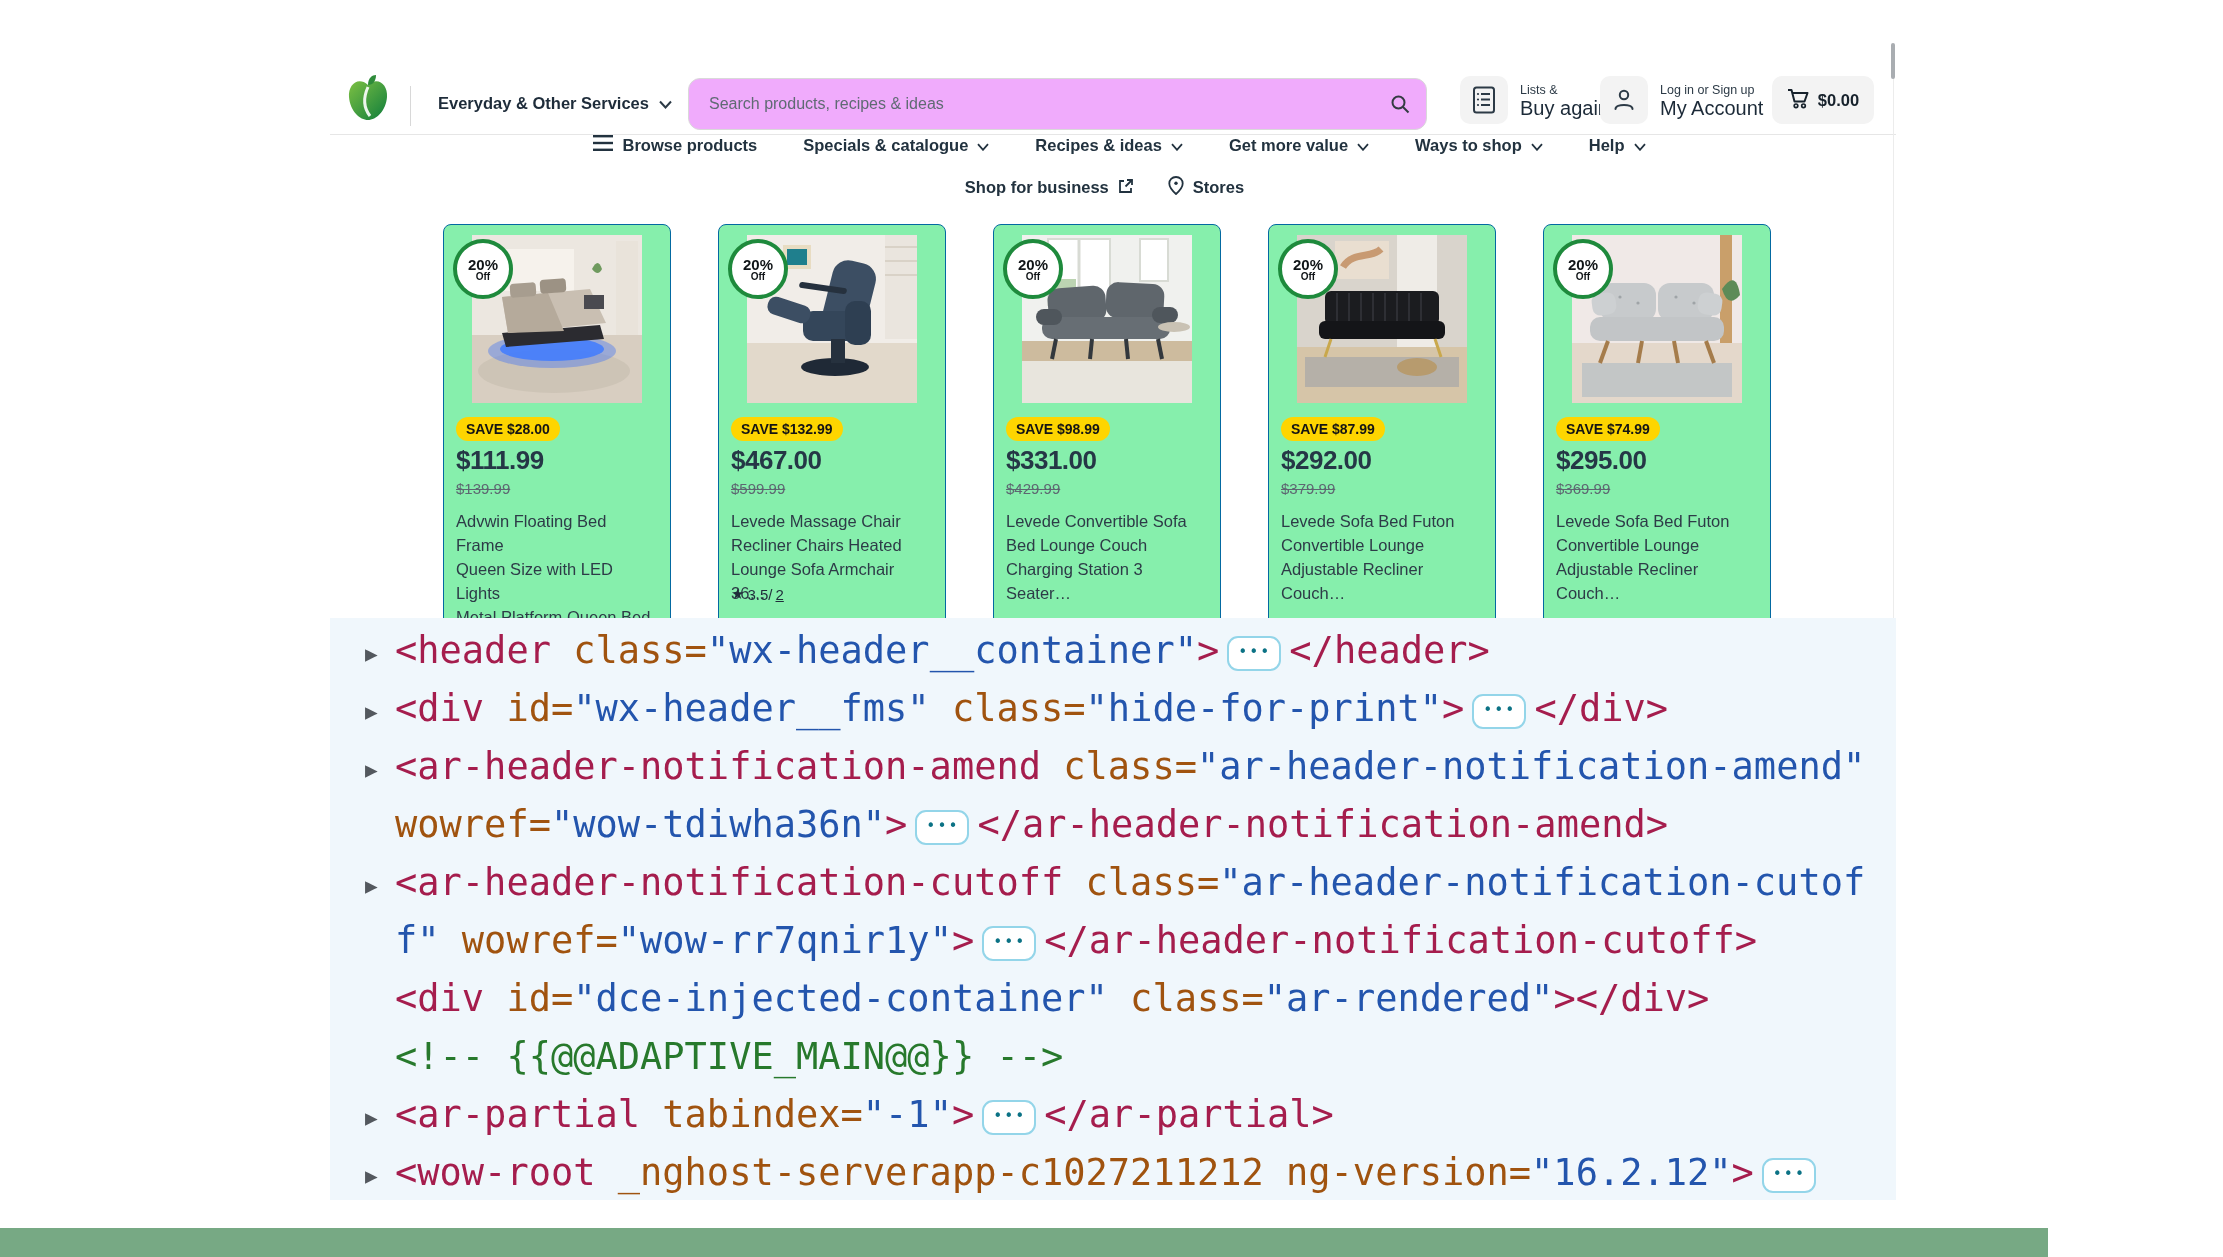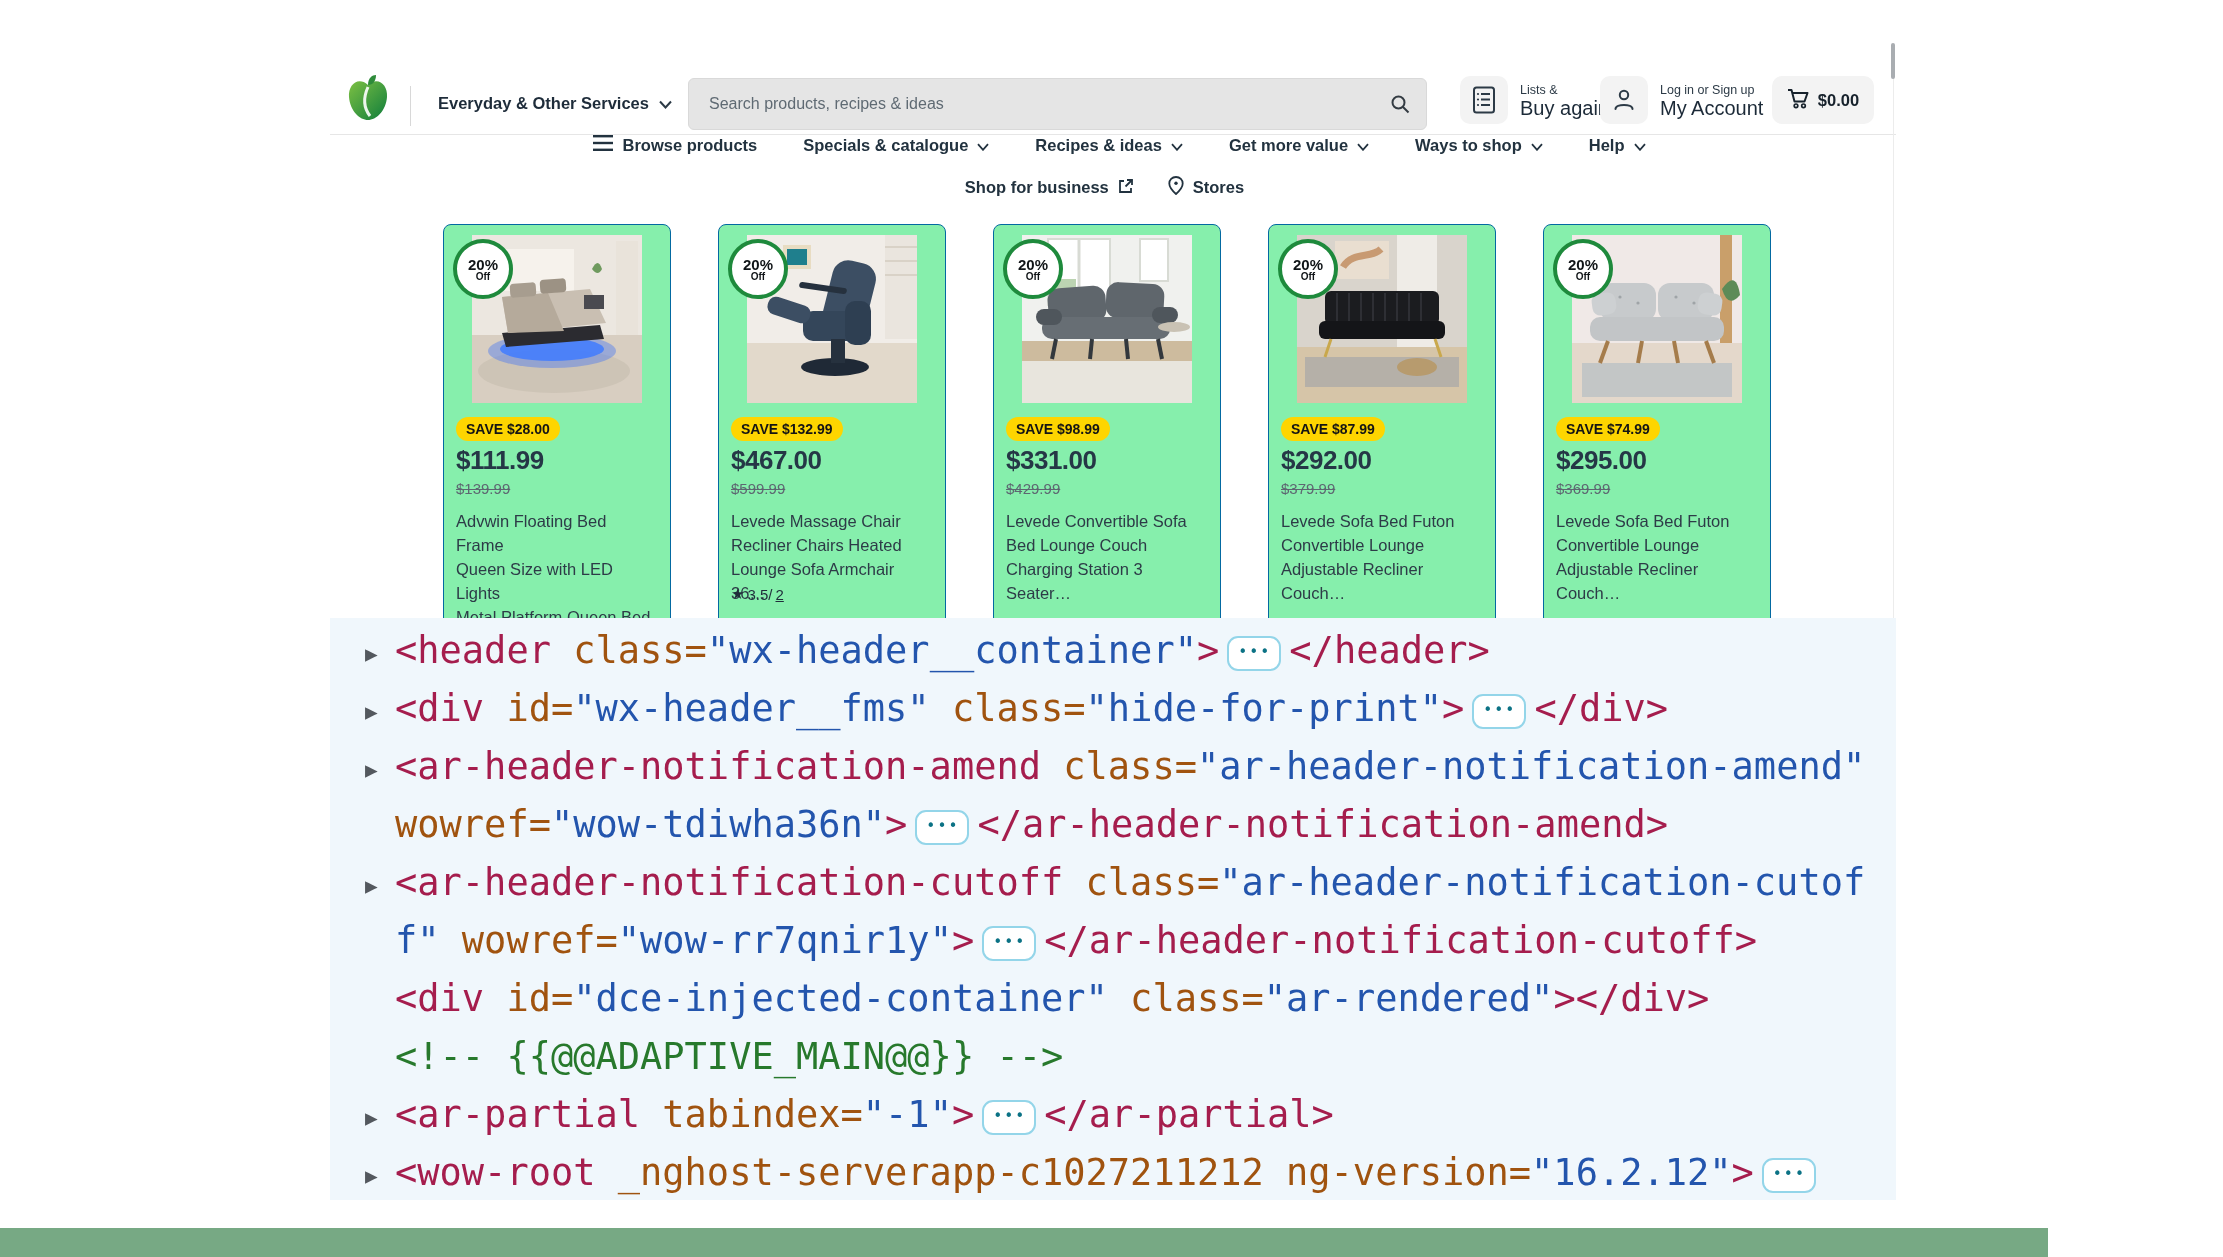--- a/index.html
+++ b/index.html
@@ -5,22 +5,22 @@
   html,body{margin:0;padding:0;background:#fff;}
   .page{position:relative;width:2048px;height:1257px;background:#fff;overflow:hidden;
         font-family:"Liberation Sans", sans-serif;color:#22323f;}
 
   
   .hdr{position:absolute;left:330px;top:60px;width:1566px;height:75px;}
   .logo{position:absolute;left:14px;top:14px;width:48px;height:48px;}
   .hdr-divider{position:absolute;left:80px;top:26px;width:1px;height:40px;background:#d8d8d8;}
   .services{position:absolute;left:108px;top:34px;display:flex;align-items:center;gap:10px;
             font-size:16.5px;font-weight:600;color:#1e2c3a;cursor:pointer;}
-  .searchbar{position:absolute;left:358px;top:18px;width:737px;height:50px;background:#e5e5e5;
-             border:1px solid #d9d9d9;border-radius:6px;display:flex;align-items:center;}
+  .searchbar{position:absolute;left:358px;top:18px;width:737px;height:50px;background:#f0abfc;
+             border:1px solid #d9d9d9;border-radius:12px;display:flex;align-items:center;}
   .searchbar input{flex:1;border:none;background:transparent;outline:none;margin-left:18px;
                    font-size:16px;color:#30404c;font-family:"Liberation Sans",sans-serif;}
   .searchbar input::placeholder{color:#5f6a73;}
   .search-ico{margin-right:16px;display:flex;}
   .hgroup{position:absolute;top:16px;display:flex;align-items:center;gap:12px;cursor:pointer;}
   .icobox{width:48px;height:48px;border-radius:10px;background:#f3f3f3;display:flex;
           align-items:center;justify-content:center;}
   .hsmall{font-size:12.5px;color:#2c3a46;line-height:15px;}
   .hbig{font-size:20px;font-weight:400;color:#1c2a38;line-height:20px;}
   .cartbtn{position:absolute;left:1442px;top:16px;width:102px;height:48px;border-radius:10px;

